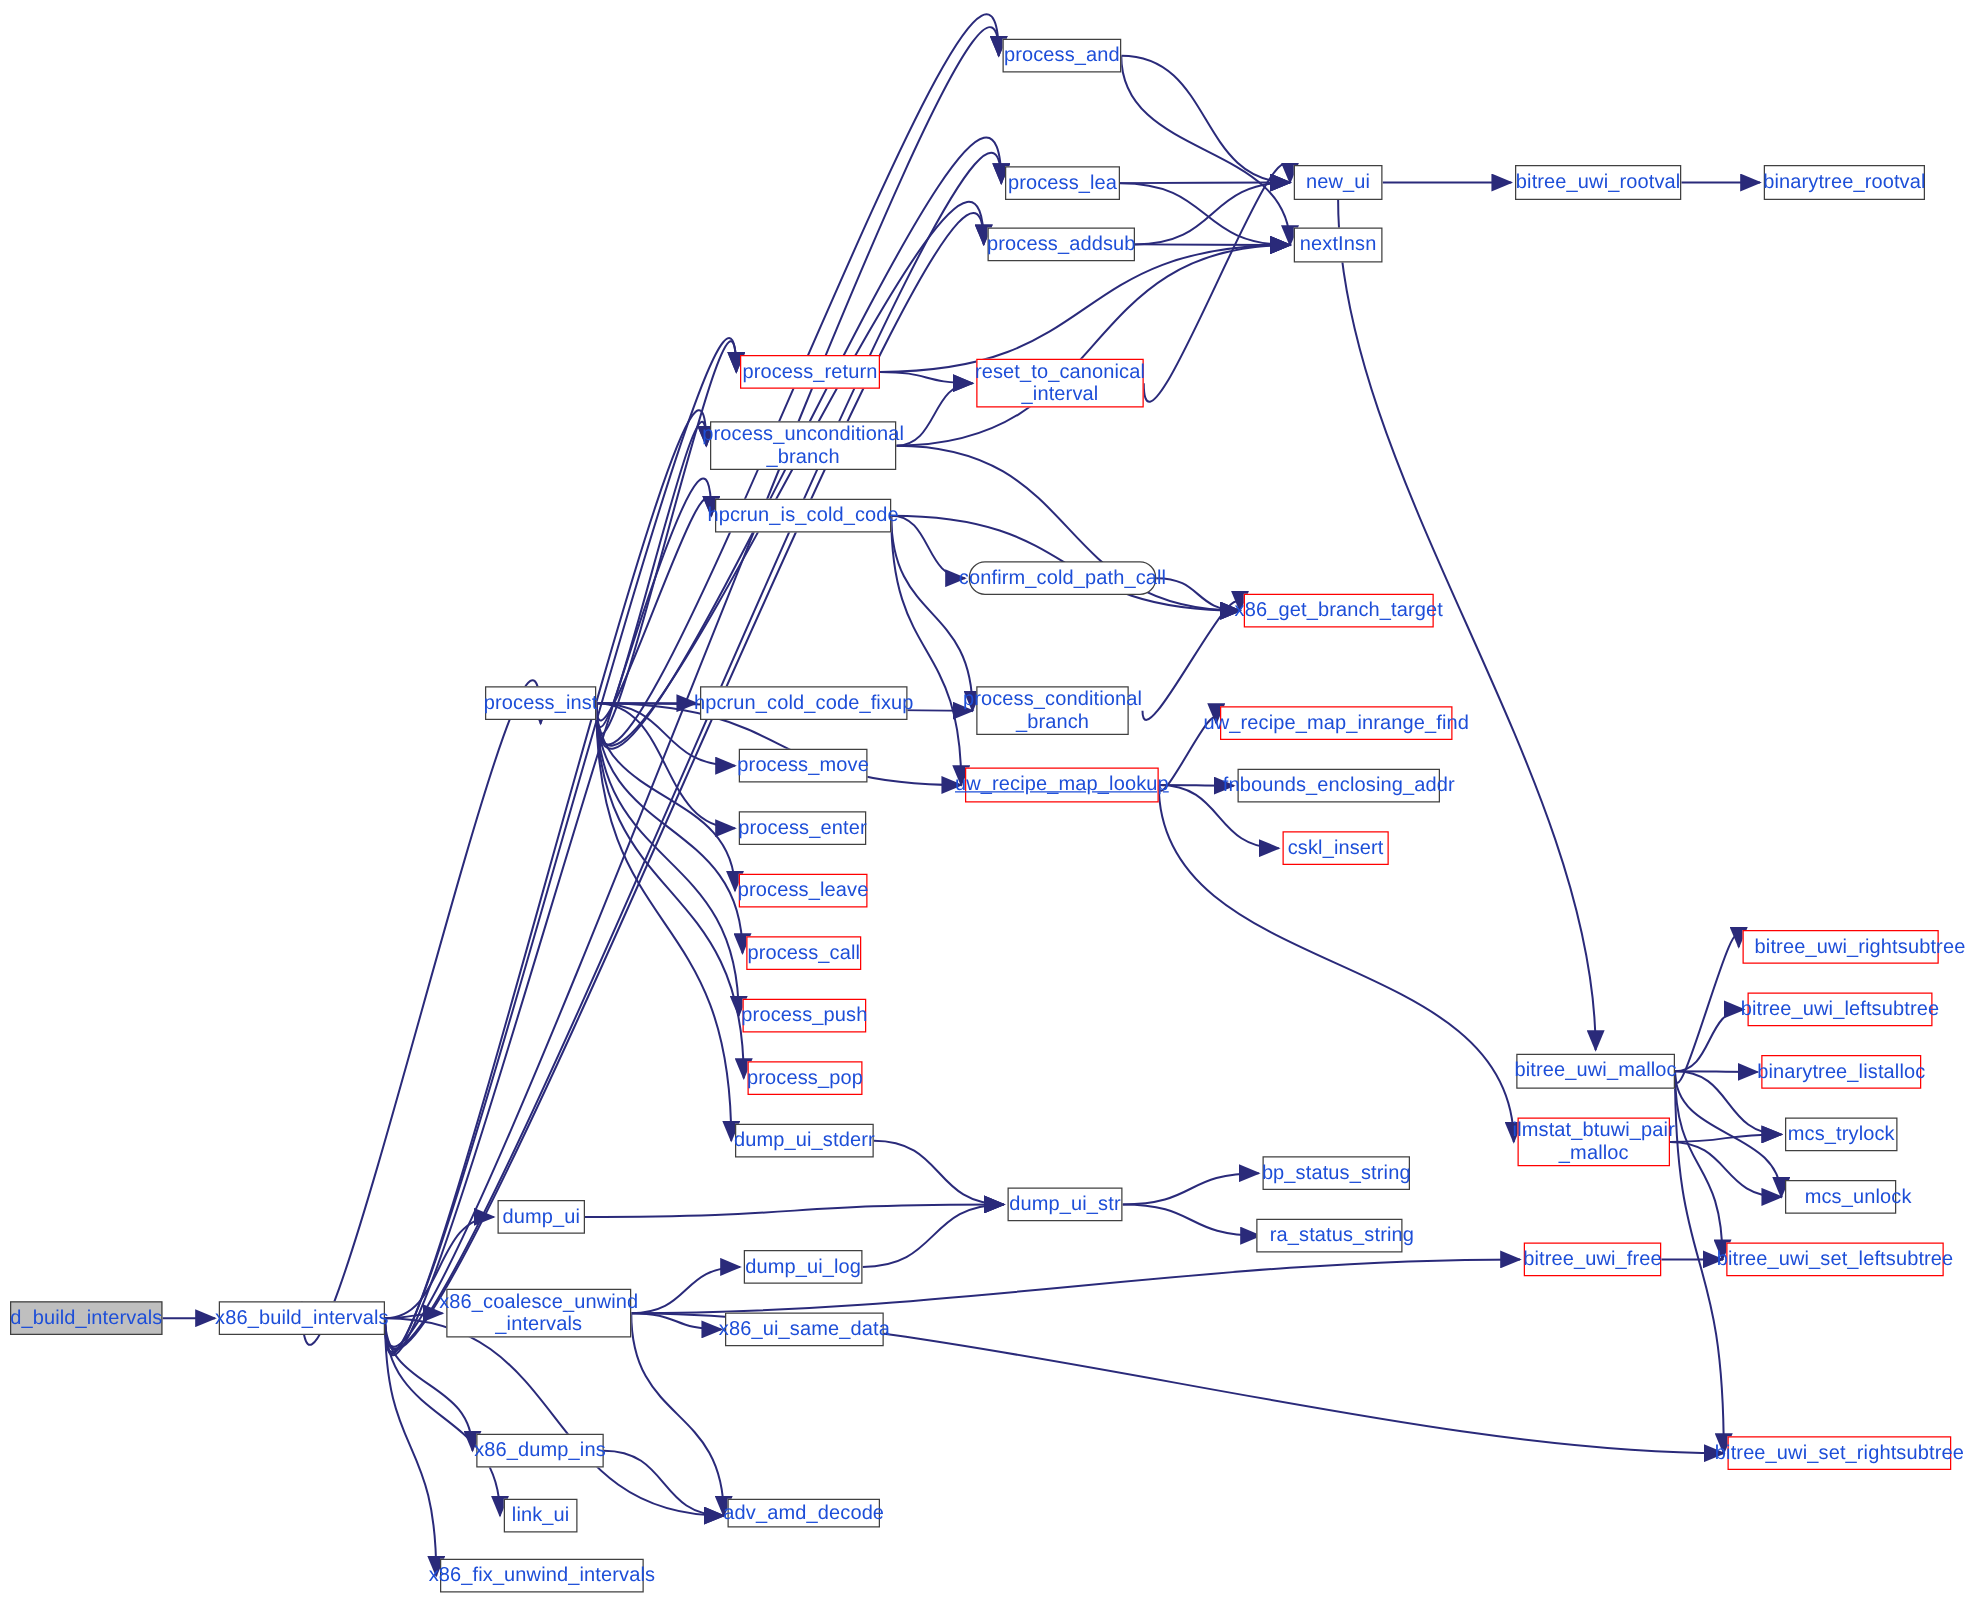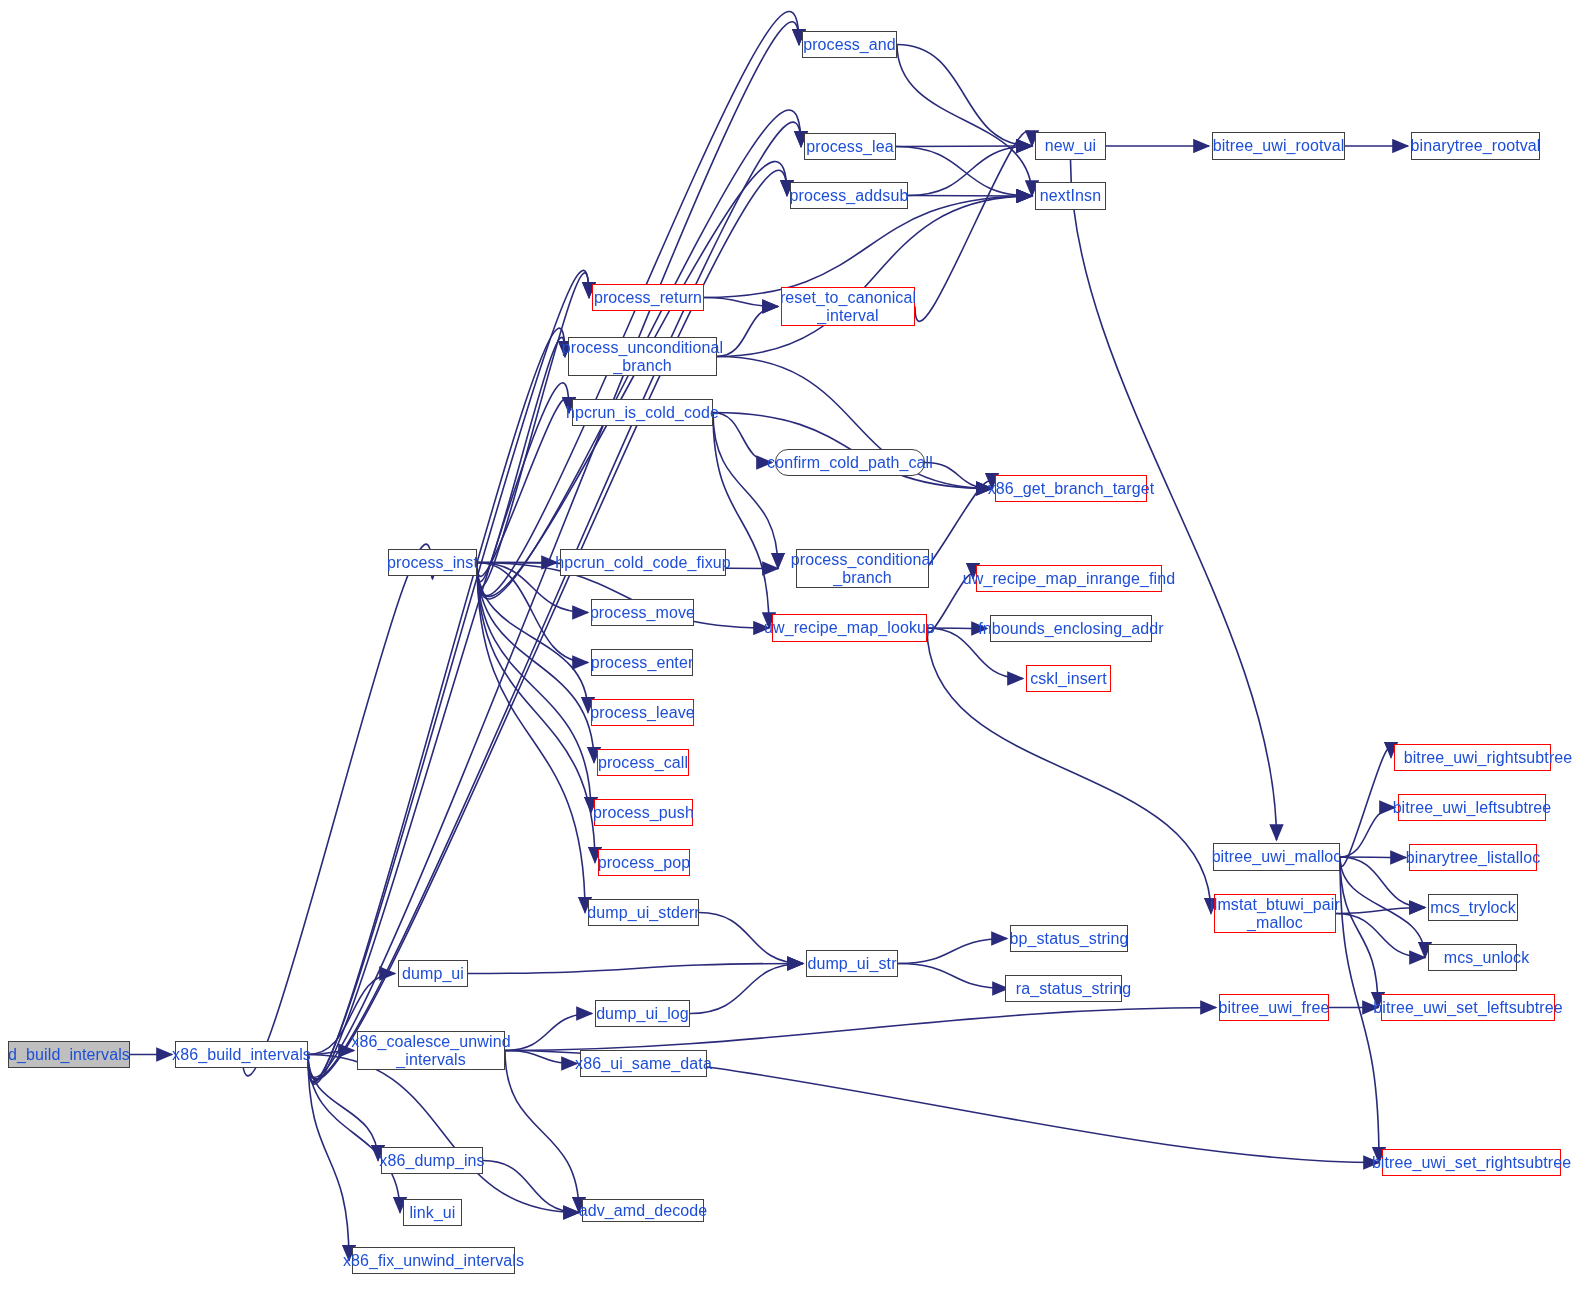--- a/index.html
+++ b/index.html
@@ -115,25 +115,25 @@
       <div class="node red" style="left: 592px; top: 284px; width: 112px; height: 27px;">process_return</div>
       <div class="node red" style="left: 781px; top: 287px; width: 134px; height: 39px;">reset_to_canonical
 _interval</div>
       <div class="node" style="left: 568px; top: 337px; width: 149px; height: 39px;">process_unconditional
 _branch</div>
       <div class="node" style="left: 572px; top: 399px; width: 141px; height: 27px;">hpcrun_is_cold_code</div>
       <div class="node" style="left: 775px; top: 449px; width: 150px; height: 27px; border-radius: 13px;">confirm_cold_path_call</div>
       <div class="node red" style="left: 995px; top: 475px; width: 152px; height: 27px;">x86_get_branch_target</div>
       <div class="node" style="left: 388px; top: 549px; width: 89px; height: 27px;">process_inst</div>
       <div class="node" style="left: 560px; top: 549px; width: 166px; height: 27px;">hpcrun_cold_code_fixup</div>
-      <div class="node" style="left: 781px; top: 549px; width: 133px; height: 39px; margin-left: 15px;">process_conditional
+      <div class="node" style="left: 781px; top: 549px; width: 122px; height: 39px;">process_conditional
 _branch</div>
       <div class="node red" style="left: 976px; top: 565px; width: 186px; height: 27px;">uw_recipe_map_inrange_find</div>
       <div class="node" style="left: 591px; top: 599px; width: 103px; height: 27px;">process_move</div>
-      <div class="node red" style="left: 772px; top: 614px; width: 155px; height: 28px;">uw_recipe_map_lookup</div>
+      <div class="node red" style="left: 772px; top: 614px; width: 155px; height: 28px; text-decoration: underline;">uw_recipe_map_lookup</div>
       <div class="node" style="left: 990px; top: 615px; width: 162px; height: 27px;">fnbounds_enclosing_addr</div>
       <div class="node" style="left: 591px; top: 649px; width: 102px; height: 27px;">process_enter</div>
       <div class="node red" style="left: 1026px; top: 665px; width: 85px; height: 27px;">cskl_insert</div>
       <div class="node red" style="left: 591px; top: 699px; width: 103px; height: 27px;">process_leave</div>
       <div class="node red" style="left: 1394px; top: 744px; width: 157px; height: 27px; padding-left: 31px;">bitree_uwi_rightsubtree</div>
       <div class="node red" style="left: 597px; top: 749px; width: 92px; height: 27px;">process_call</div>
       <div class="node red" style="left: 1398px; top: 794px; width: 148px; height: 27px;">bitree_uwi_leftsubtree</div>
       <div class="node red" style="left: 594px; top: 799px; width: 99px; height: 27px;">process_push</div>
       <div class="node red" style="left: 1409px; top: 844px; width: 128px; height: 27px;">binarytree_listalloc</div>
       <div class="node" style="left: 1213px; top: 843px; width: 127px; height: 28px;">bitree_uwi_malloc</div>

